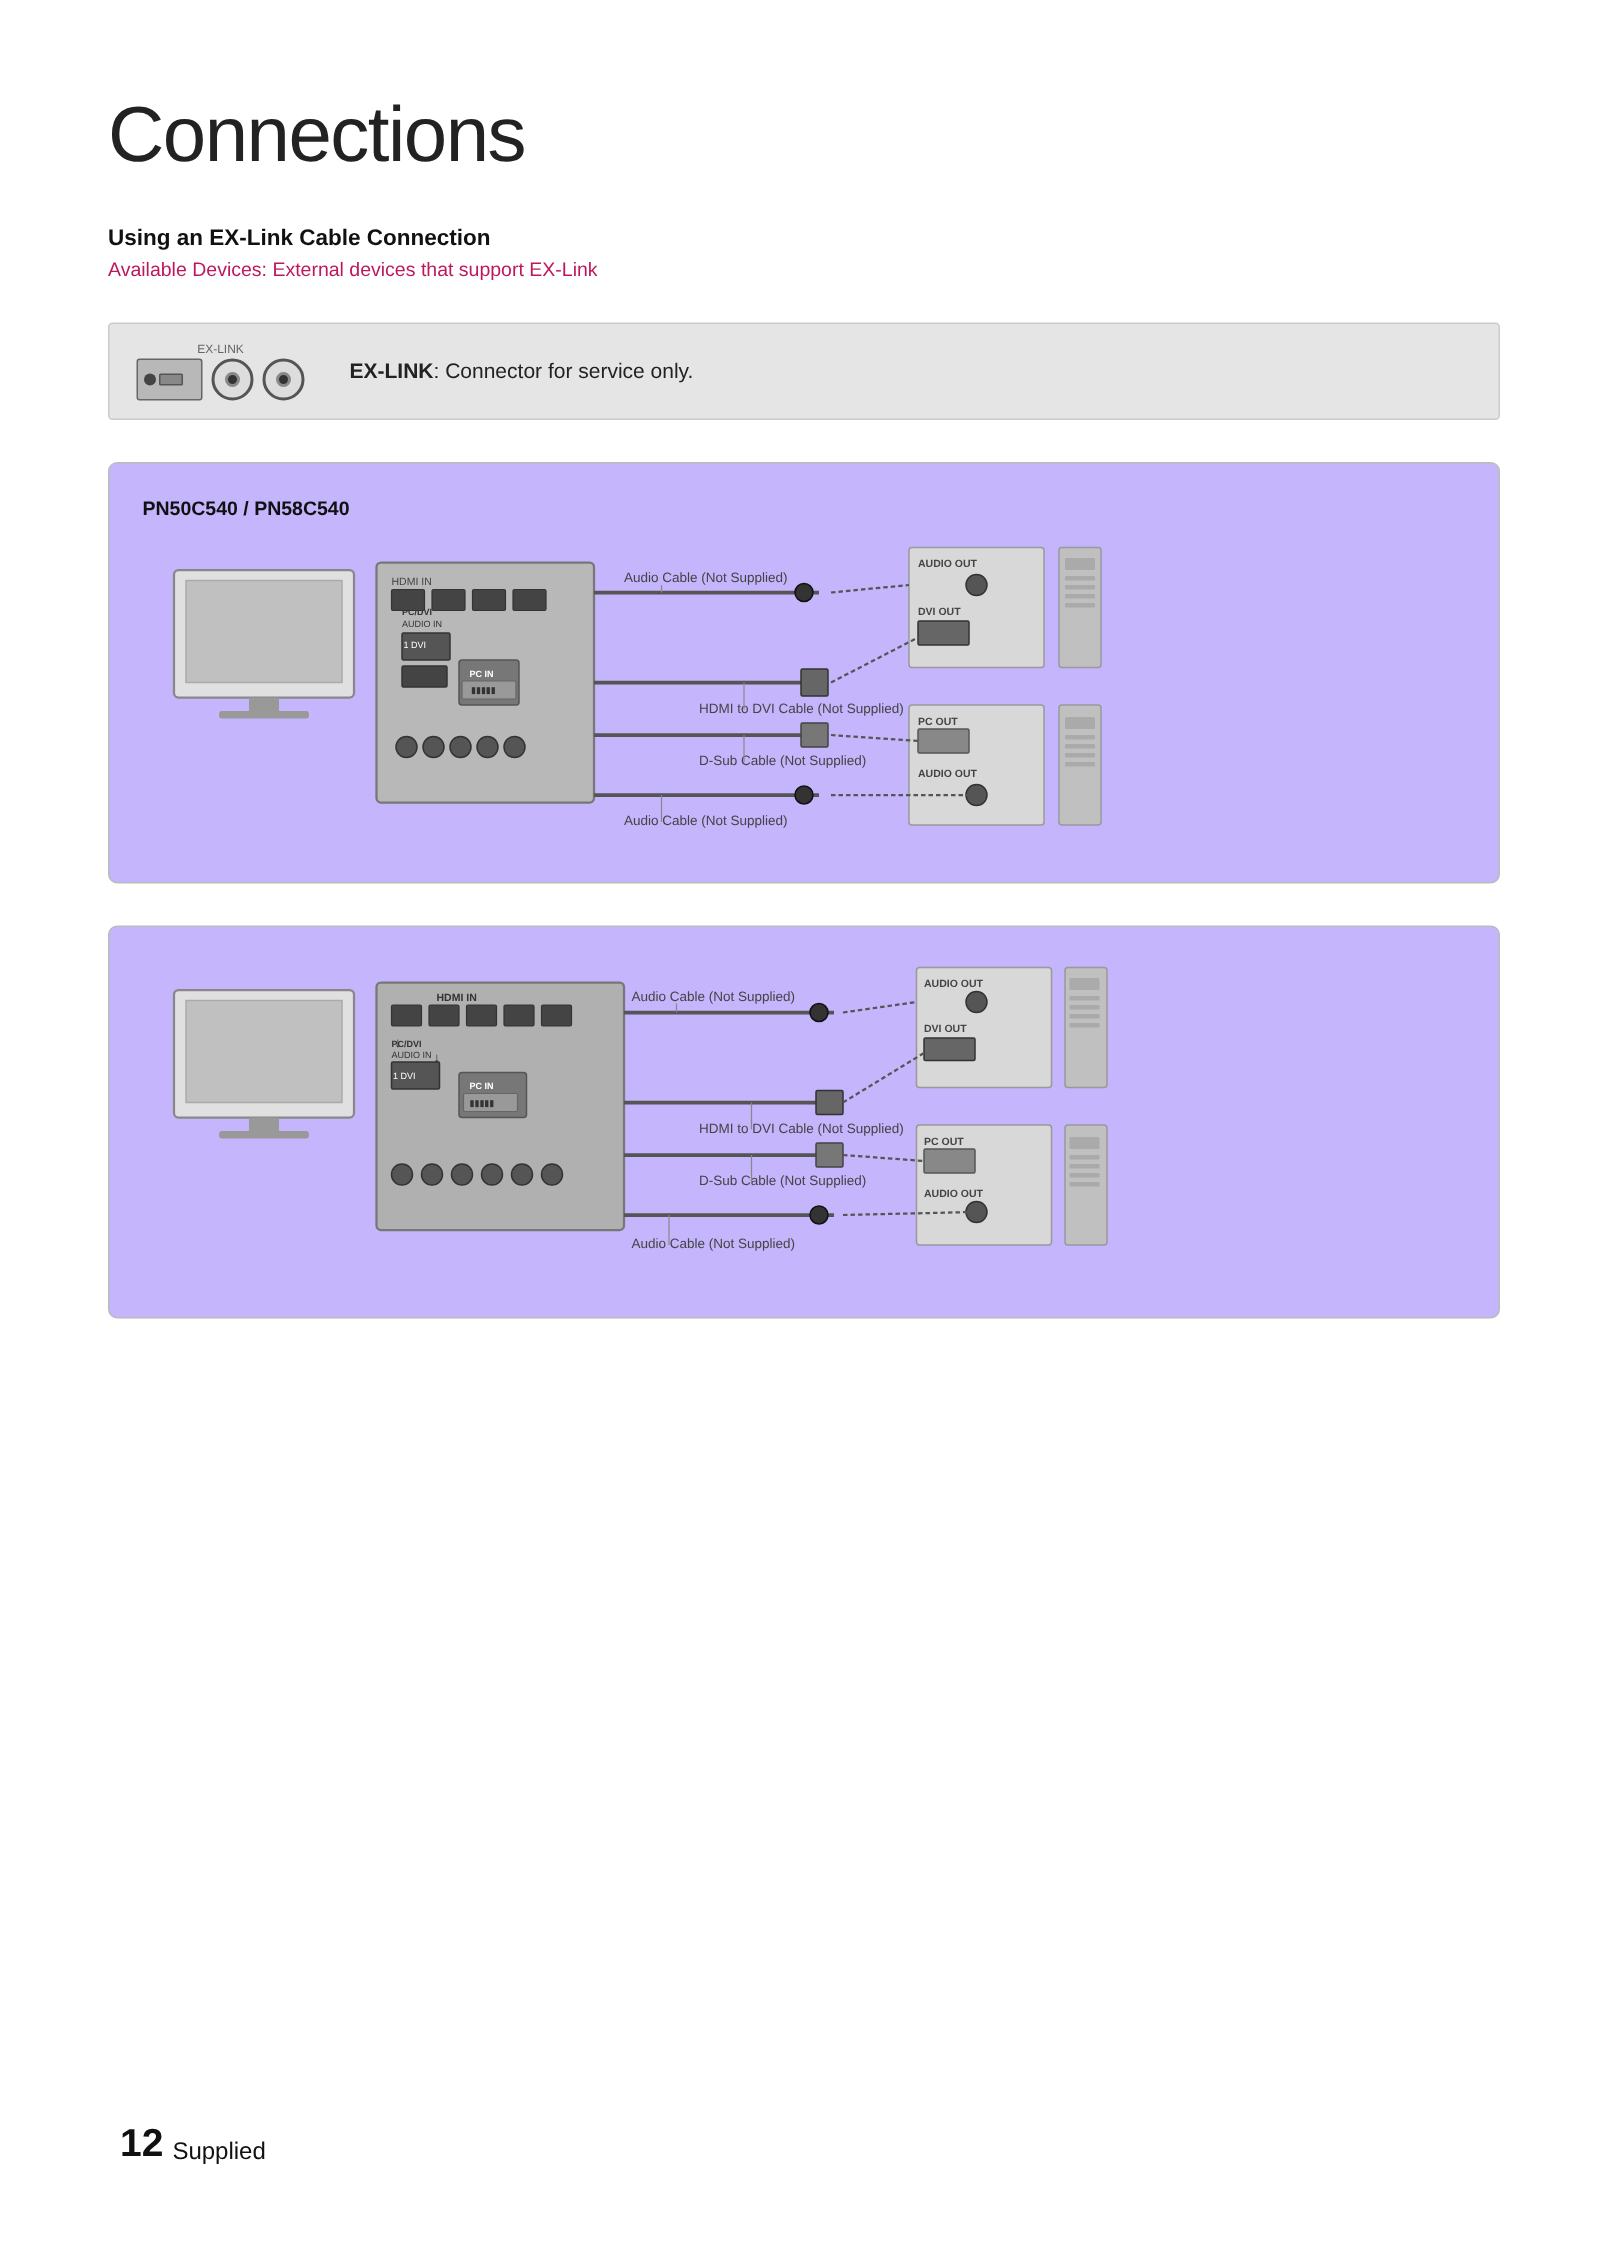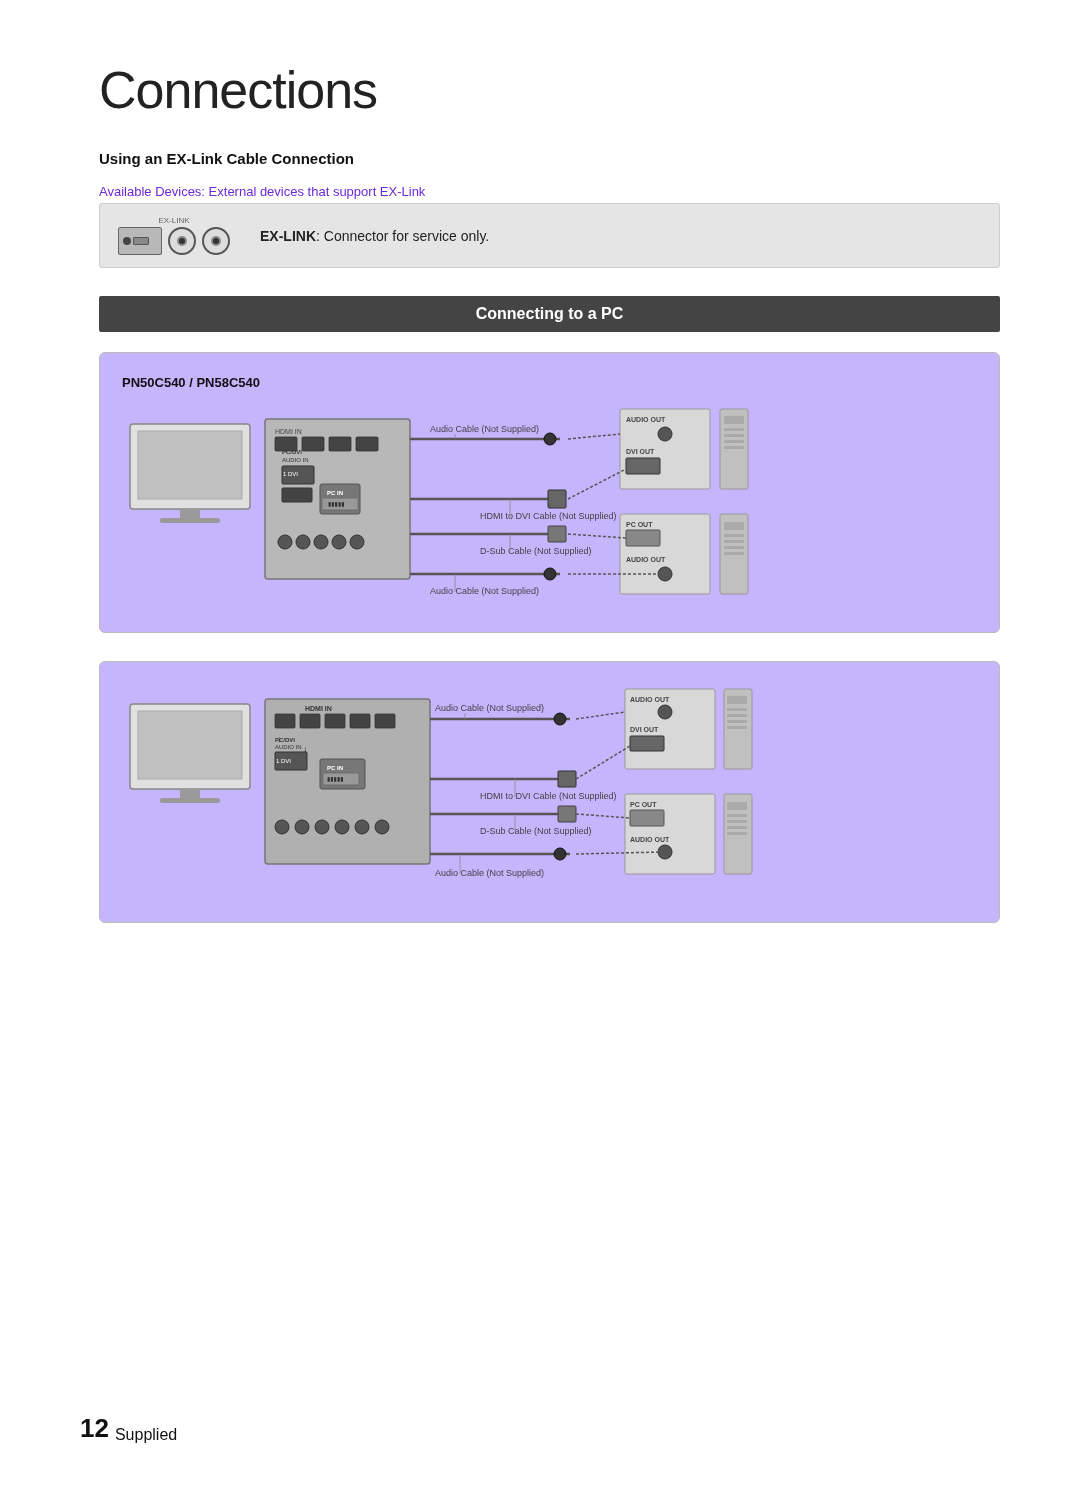--- a/index.html
+++ b/index.html
@@ -5,39 +5,39 @@
     * { margin: 0; padding: 0; box-sizing: border-box; }
     body {
       width: 1080px;
       min-height: 1494px;
       background: #fff;
       font-family: Arial, sans-serif;
       color: #222;
       position: relative;
     }
     .page {
-      padding: 60px 80px 60px 99px;
+      padding: 60px 80px 60px 72px;
     }
     h1.page-title {
       font-size: 52px;
       font-weight: 300;
       color: #222;
       margin-bottom: 30px;
       letter-spacing: -1px;
     }
     .section-heading {
       font-size: 15px;
       font-weight: bold;
-      margin-bottom: 17px;
+      margin-bottom: 5px;
       color: #111;
     }
     .section-subtext {
       font-size: 13px;
-      color: #6d28d9;
-      margin-bottom: 4px;
+      color: #be185d;
+      margin-bottom: 28px;
     }
     .exlink-box {
       display: flex;
       align-items: center;
       border: 1px solid #ccc;
       padding: 12px 18px;
       margin-bottom: 28px;
       background: #e5e5e5;
       border-radius: 3px;
     }
@@ -138,21 +138,20 @@
             </div>
           </div>
         </div>
       </div>
       <div>
         <span style="font-weight:bold;font-size:14px;">EX-LINK</span><span style="font-size:14px;">: Connector for service only.</span>
       </div>
     </div>
   </div>
 
-  <div class="connecting-bar">Connecting to a PC</div>
 
 
   <div class="diagram-box">
     <div class="diagram-model-label">PN50C540 / PN58C540</div>
     <div class="diagram-svg-container">
       <svg class="diagram" width="860" height="210" viewBox="0 0 860 210">
 
         <g>
           <rect x="10" y="20" width="120" height="85" rx="3" fill="#e0e0e0" stroke="#888" stroke-width="1.5"></rect>
           <rect x="18" y="27" width="104" height="68" fill="#c0c0c0" stroke="#aaa" stroke-width="1"></rect>

